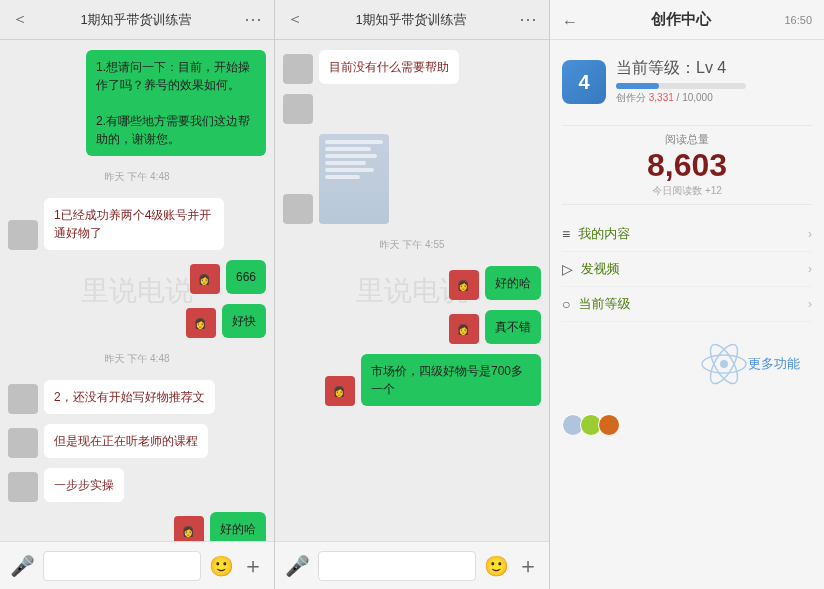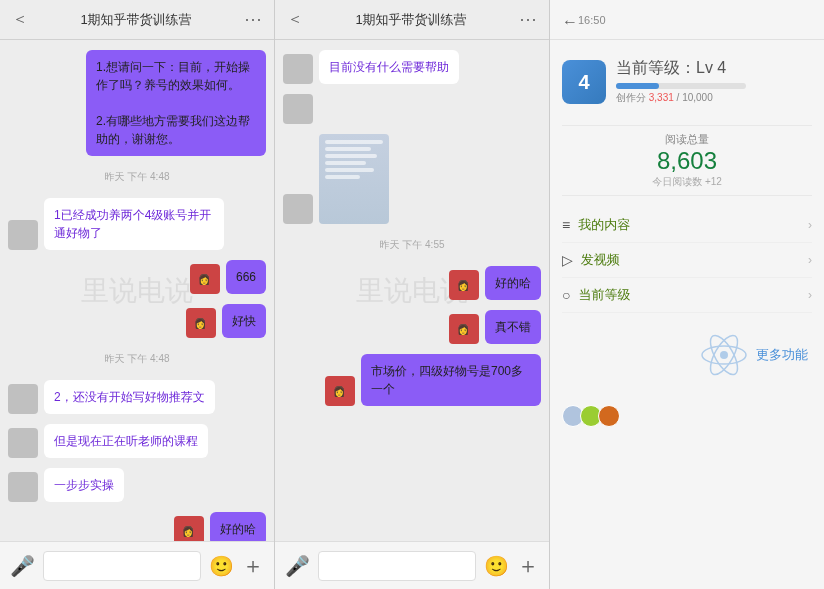--- a/index.html
+++ b/index.html
@@ -134,27 +134,27 @@
     
     .bubble {
       max-width: 180px;
       padding: 8px 10px;
       border-radius: 6px;
       font-size: 12px;
       line-height: 1.5;
       word-break: break-all;
     }
     .bubble.green {
-      background: #8b5cf6;
+      background: #22c55e;
       color: #222;
       border-radius: 6px;
     }
     .bubble.white {
       background: #fff;
-      color: #6d28d9;
+      color: #7f1d1d;
       border-radius: 6px;
     }
 
     
     .chat-footer {
       height: 48px;
       background: #f5f5f5;
       border-top: 1px solid #ddd;
       display: flex;
       align-items: center;
@@ -262,23 +262,23 @@
       text-align: center;
       padding: 6px 0;
       border-top: 1px solid #e8e8e8;
       border-bottom: 1px solid #e8e8e8;
     }
     .stats-label {
       font-size: 11px;
       color: #888;
     }
     .stats-value {
-      font-size: 24px;
-      font-weight: normal;
-      color: #15803d;
+      font-size: 32px;
+      font-weight: bold;
+      color: #7f1d1d;
     }
     .stats-sub {
       font-size: 10px;
       color: #aaa;
     }
 
     
     .menu-item {
       display: flex;
       align-items: center;
@@ -469,20 +469,21 @@
     <span class="footer-icon">🎤</span>
     <div class="footer-input-area"></div>
     <span class="footer-icon">🙂</span>
     <span class="footer-add">＋</span>
   </div>
 </div>
 
 <div class="panel panel-right">
   <div class="right-header">
     <span class="back-arrow">←</span>
+    <span class="right-title">创作中心</span>
     <span style="font-size:11px;color:#888;">16:50</span>
   </div>
 
   <div class="right-body">
 
     <div class="level-row">
       <div class="level-badge">
         <span class="level-num">4</span>
       </div>
       <div class="level-info">
@@ -521,21 +522,21 @@
     </div>
 
     <div style="position:relative;height:60px;display:flex;align-items:center;">
 
       <svg width="55" height="55" viewBox="0 0 55 55" style="position:absolute;right:60px;opacity:0.4;">
         <circle cx="27" cy="27" r="4" fill="#4a90d9"></circle>
         <ellipse cx="27" cy="27" rx="22" ry="9" fill="none" stroke="#4a90d9" stroke-width="1.5"></ellipse>
         <ellipse cx="27" cy="27" rx="22" ry="9" fill="none" stroke="#4a90d9" stroke-width="1.5" transform="rotate(60 27 27)"></ellipse>
         <ellipse cx="27" cy="27" rx="22" ry="9" fill="none" stroke="#4a90d9" stroke-width="1.5" transform="rotate(120 27 27)"></ellipse>
       </svg>
-      <span style="font-size:13px;color:#4a90d9;cursor:pointer;position:absolute;right:4px;top:50%;transform:translateY(-50%);">更多功能</span>
+      <span style="font-size:13px;color:#4a90d9;cursor:pointer;position:absolute;right:12px;top:50%;transform:translateY(-50%);">更多功能</span>
     </div>
 
     <div class="bottom-user-row">
       <div class="bottom-avatars">
         <div class="mini-avatar" style="background:#b0c4de;"></div>
         <div class="mini-avatar" style="background:#9acd32;"></div>
         <div class="mini-avatar" style="background:#d2691e;"></div>
       </div>
     </div>
   </div>

